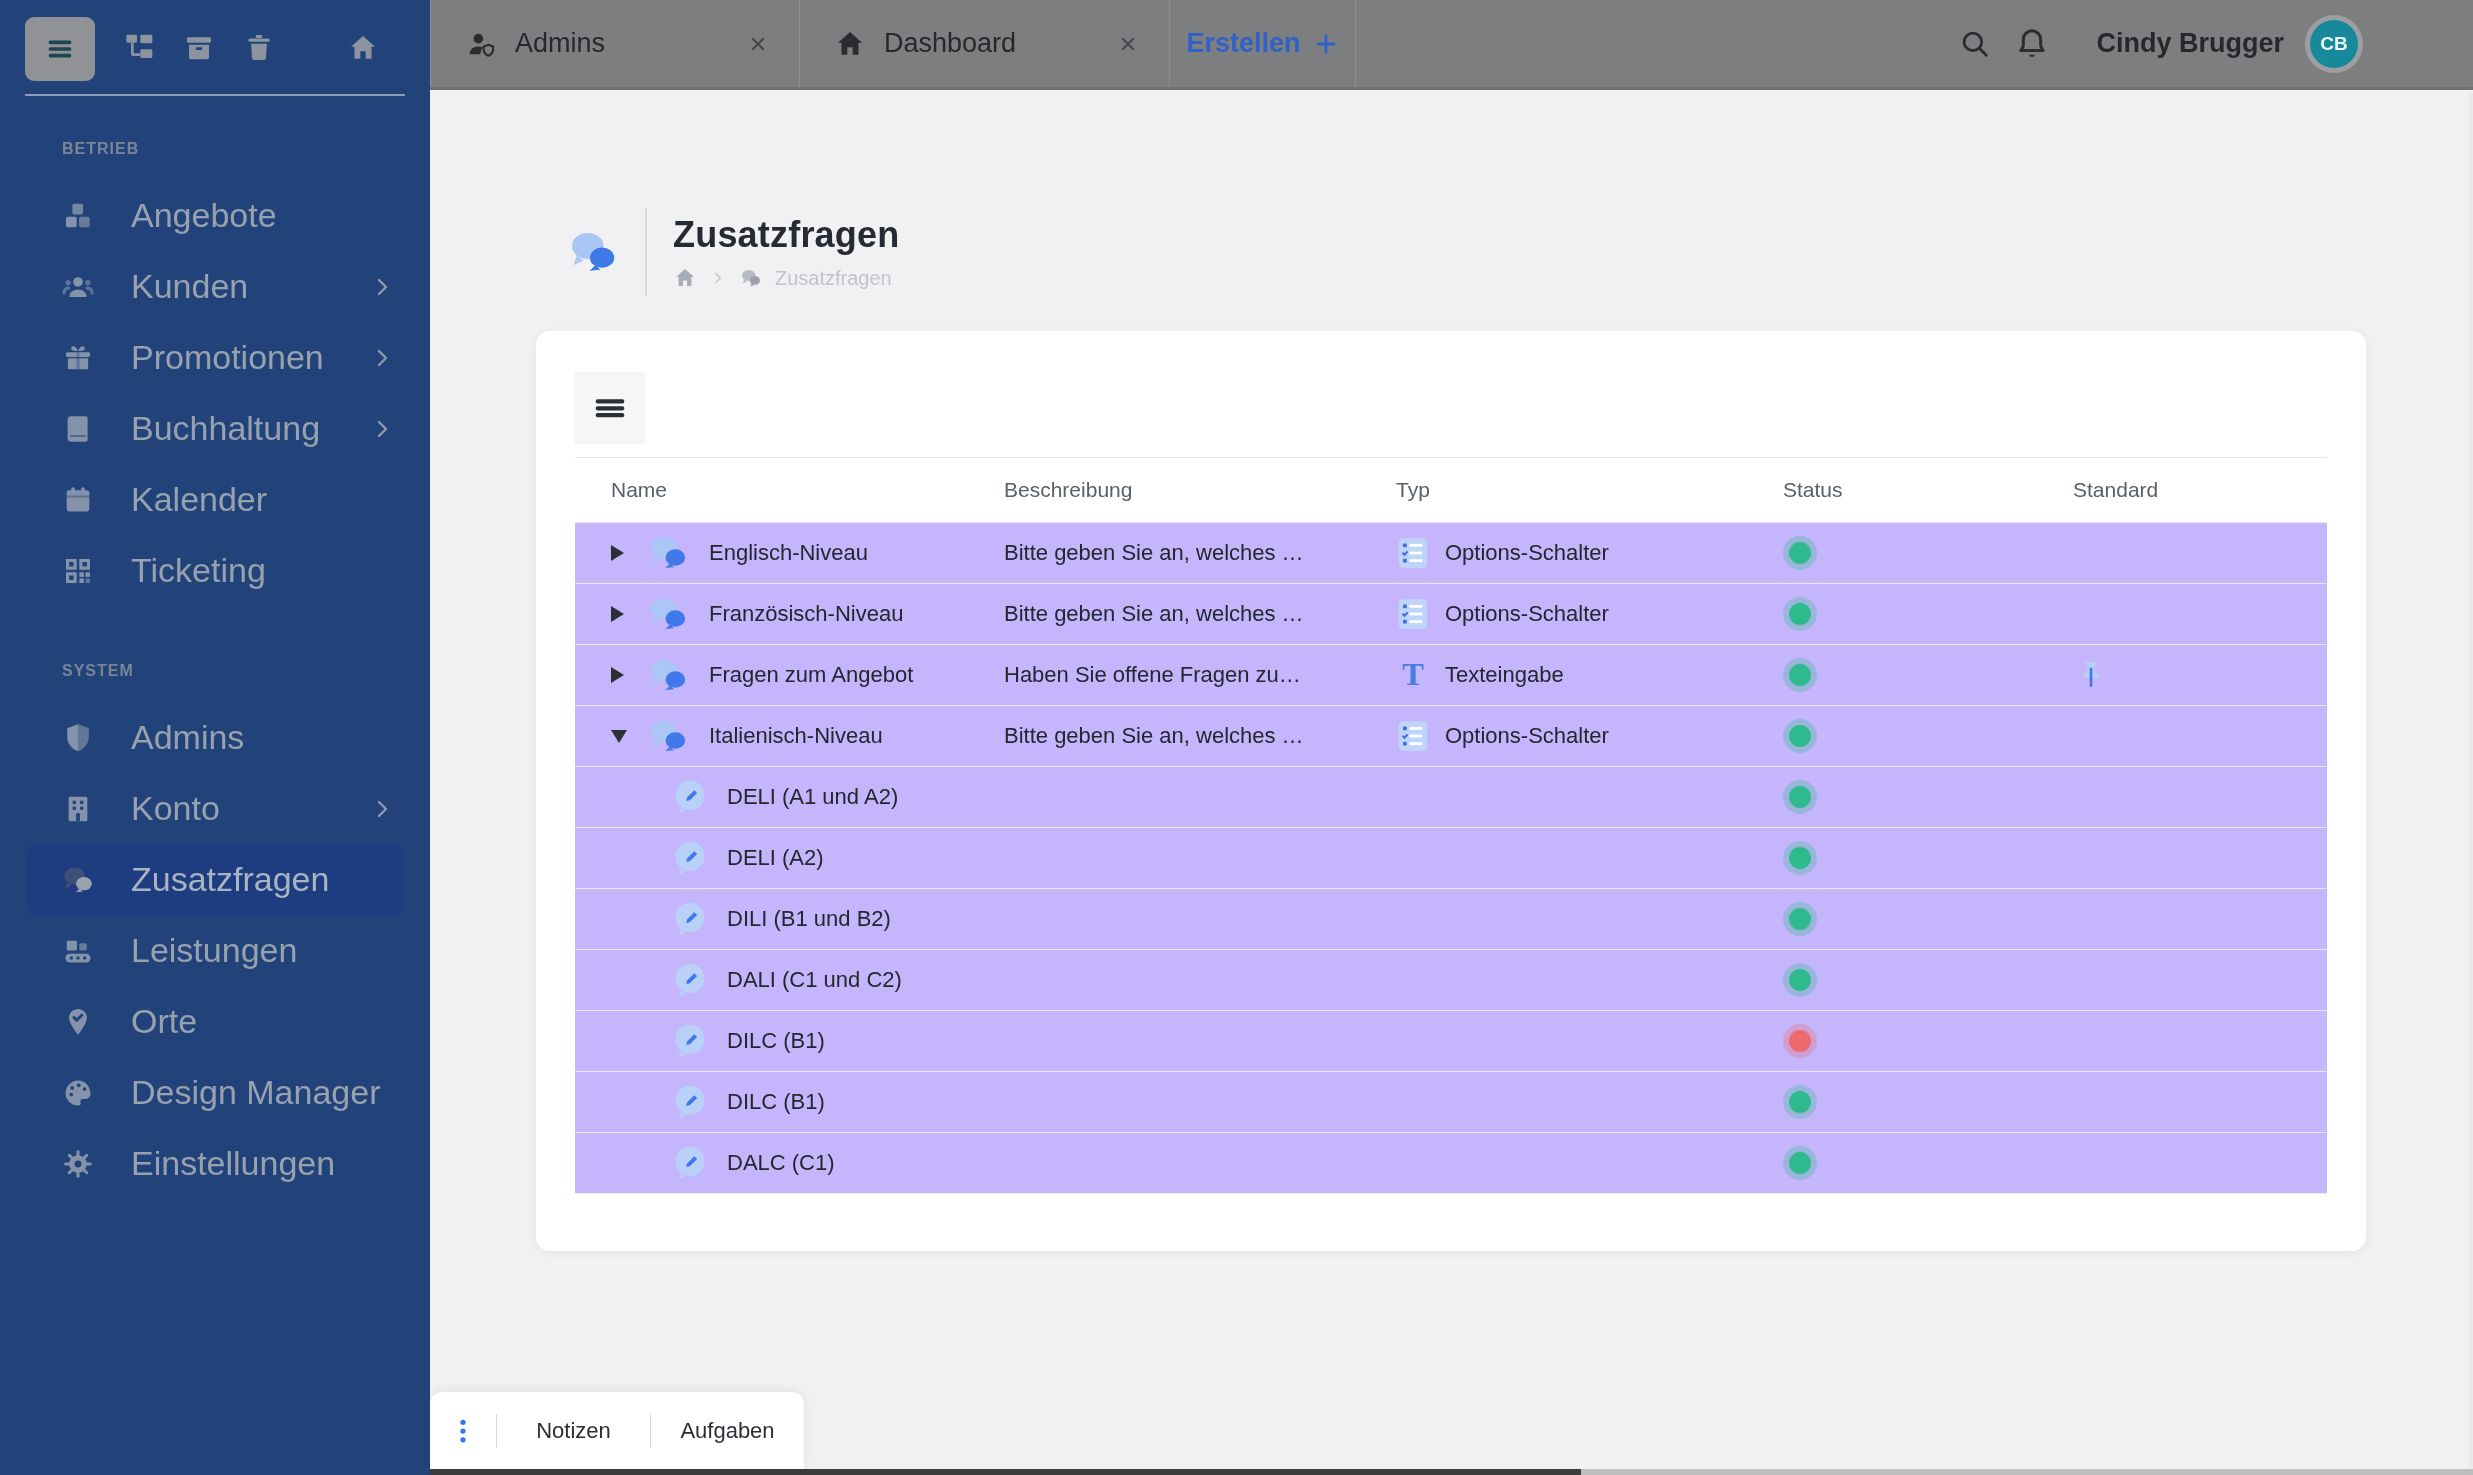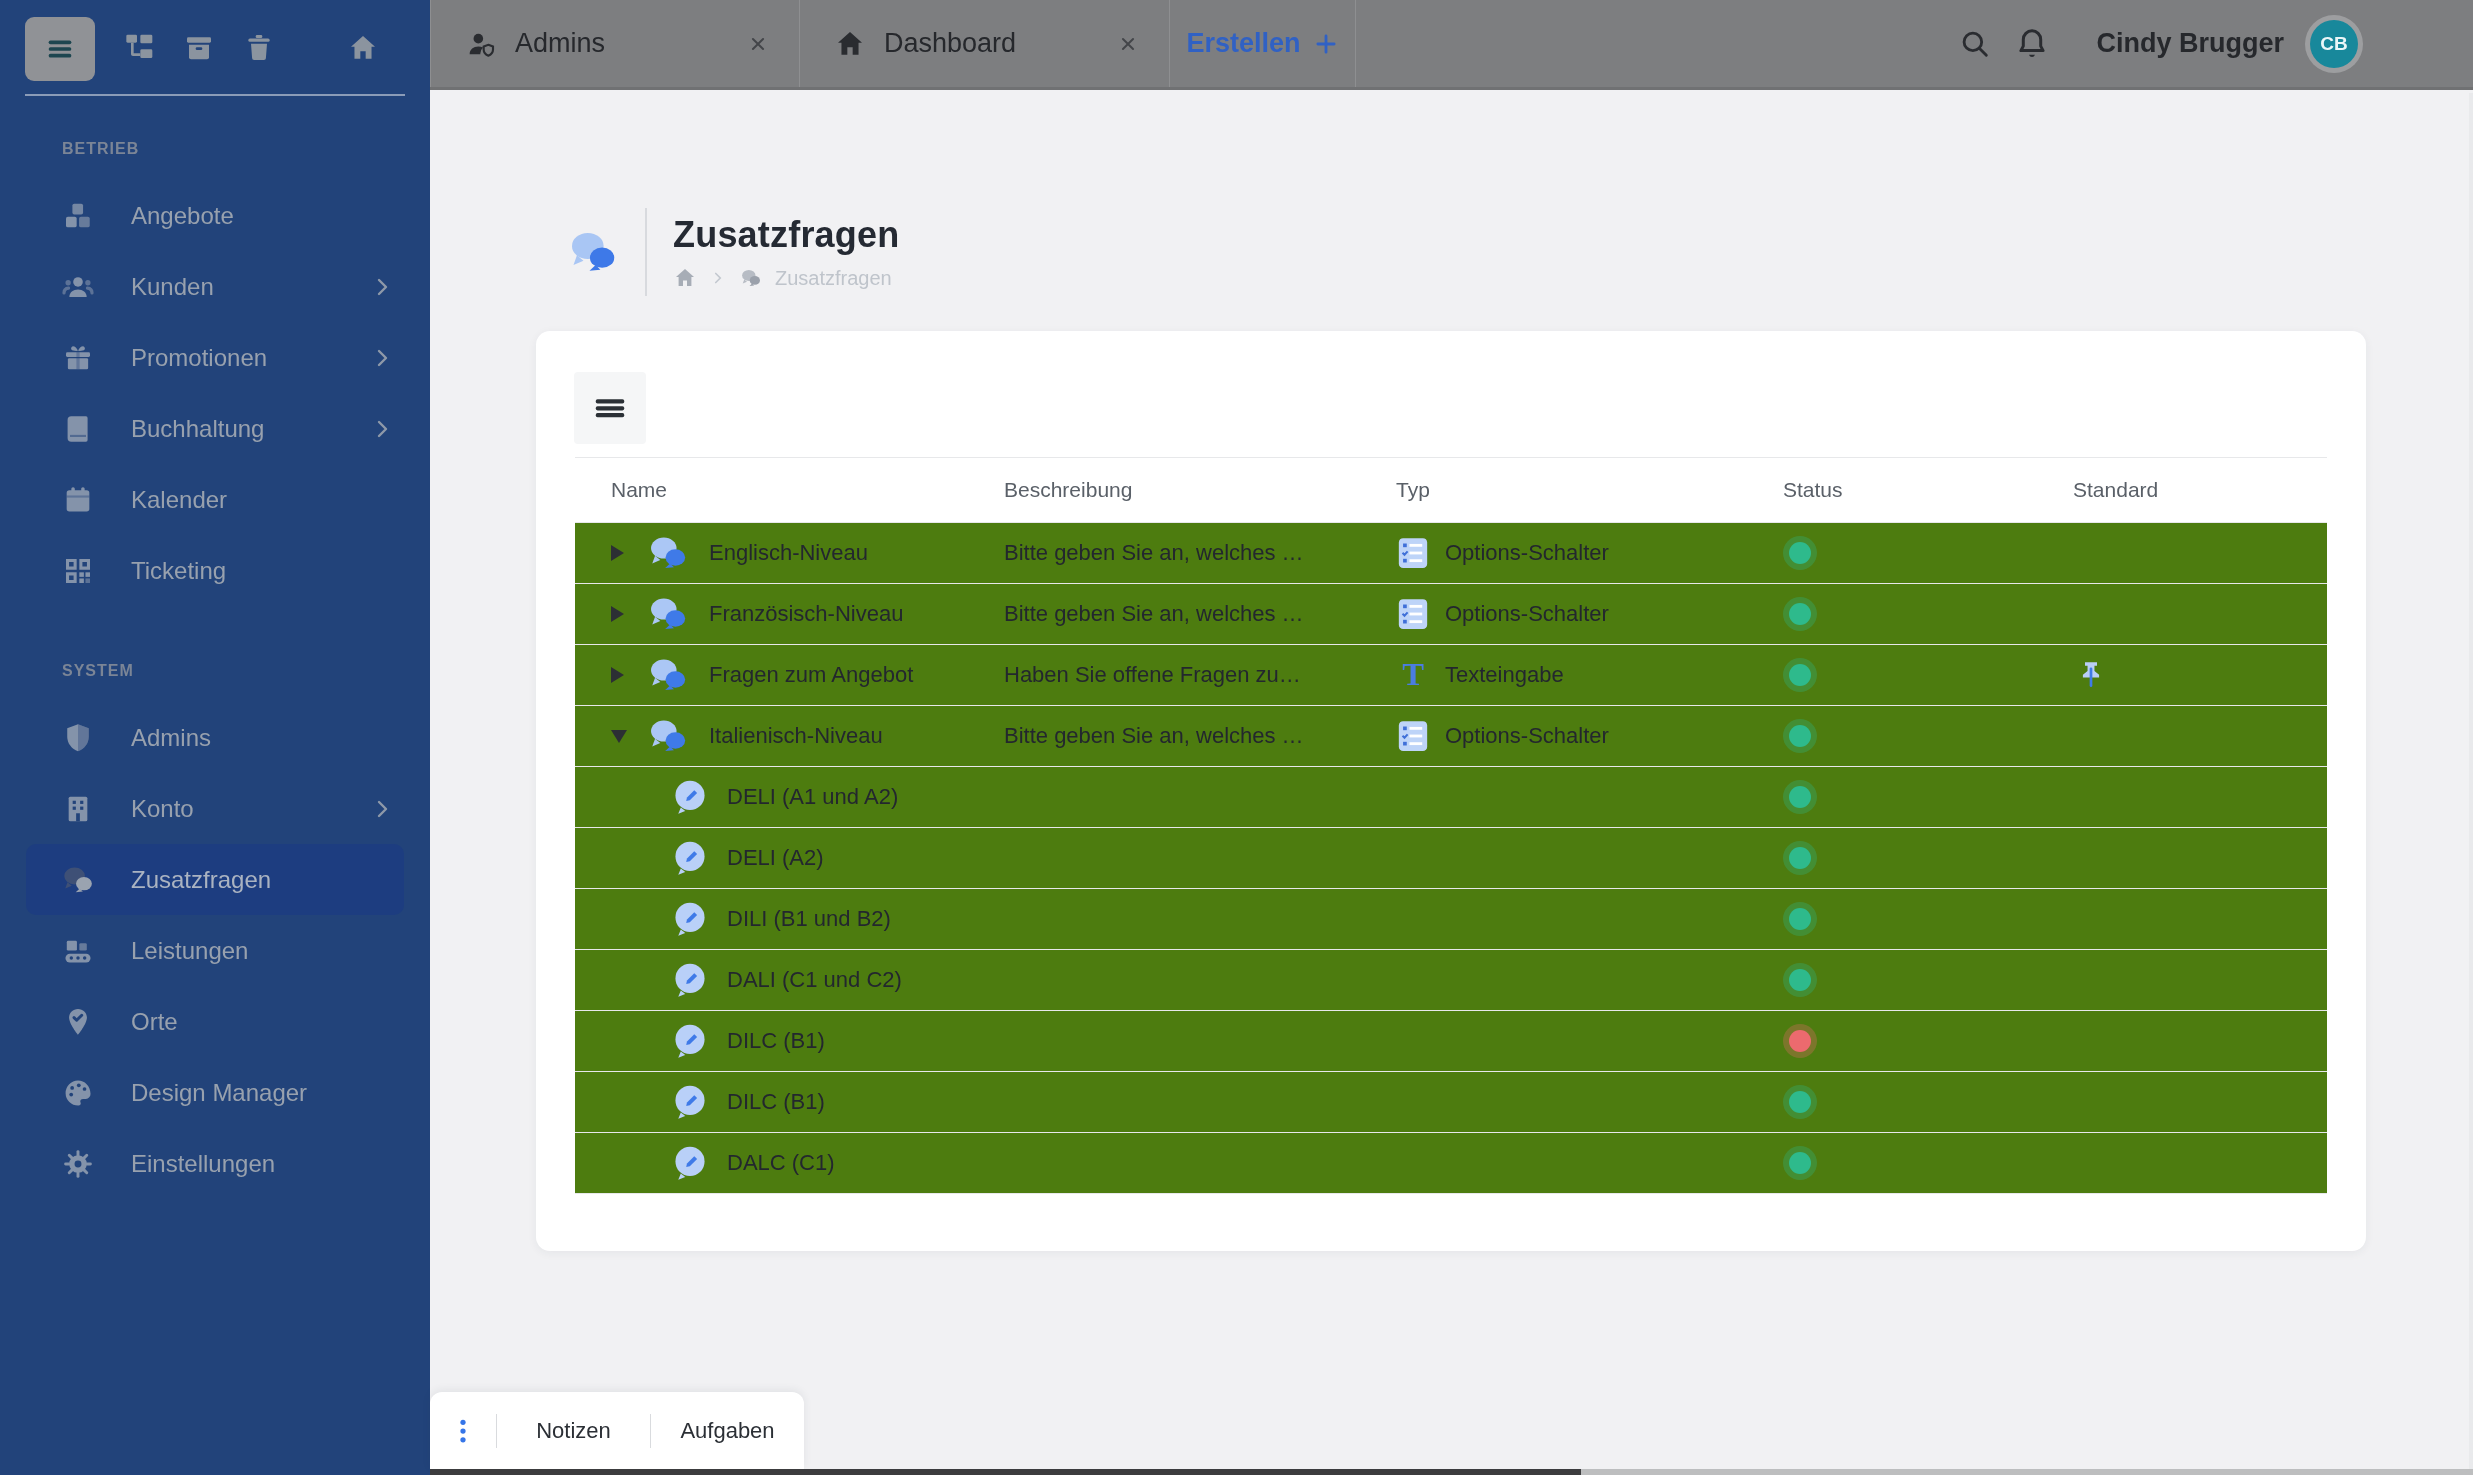--- a/index.html
+++ b/index.html
@@ -73,21 +73,21 @@
   }
   .sect-betrieb { margin-top:44px; }
   .sect-system { margin-top:56px; }
   .side-items { margin-top:22px; }
   .side-item {
     height:71px; display:flex; align-items:center;
     padding:0 26px 0 55px; cursor:pointer; position:relative;
     color:#8493aa;
   }
   .side-item .si-icon { width:46px; display:flex; justify-content:center; }
-  .side-item .si-label { font-size:24px; color:#98a1ae; margin-left:30px; flex:1; }
+  .side-item .si-label { font-size:34px; color:#98a1ae; margin-left:30px; flex:1; }
   .side-item .si-chevron { color:#8e99a9; margin-right:10px; }
   .side-item.active {
     background:#1d3d80; border-radius:10px; margin:0 26px;
     padding:0 0 0 29px;
   }
   .side-item.active .si-label { color:#aab3c1; }
 
   
   .content { position:absolute; left:430px; top:90px; right:0; bottom:0; }
 
@@ -108,21 +108,21 @@
     display:flex; align-items:center; justify-content:center;
   }
   .tbl { position:absolute; left:39px; right:39px; top:126px; }
   .tbl-header, .tbl-row {
     display:grid; grid-template-columns:429px 392px 387px 290px 1fr;
     align-items:center; border-bottom:1px solid #e7e8ea;
   }
   .tbl-header { height:66px; border-top:1px solid #e7e8ea; }
   .tbl-header .th { font-size:21px; color:#5a6068; font-weight:500; }
   .th-name { padding-left:36px; }
-  .tbl-row { height:61px; background:#4d7c0f; cursor:pointer; }
+  .tbl-row { height:61px; background:#c4b5fd; cursor:pointer; }
   .cell { display:flex; align-items:center; font-size:22px; color:#23272e; }
   .cell-name { padding-left:36px; }
   .caret-box { width:30px; display:flex; align-items:center; }
   .caret-r { width:0; height:0; border-left:13px solid #2c2f34; border-top:8px solid transparent; border-bottom:8px solid transparent; }
   .caret-d { width:0; height:0; border-top:13px solid #2c2f34; border-left:8px solid transparent; border-right:8px solid transparent; }
   .name-icon { margin-left:4px; }
   .name-text { margin-left:18px; }
   .child-spacer { width:56px; }
   .cell-desc { color:#23272e; }
   .type-icon { margin-right:15px; }

